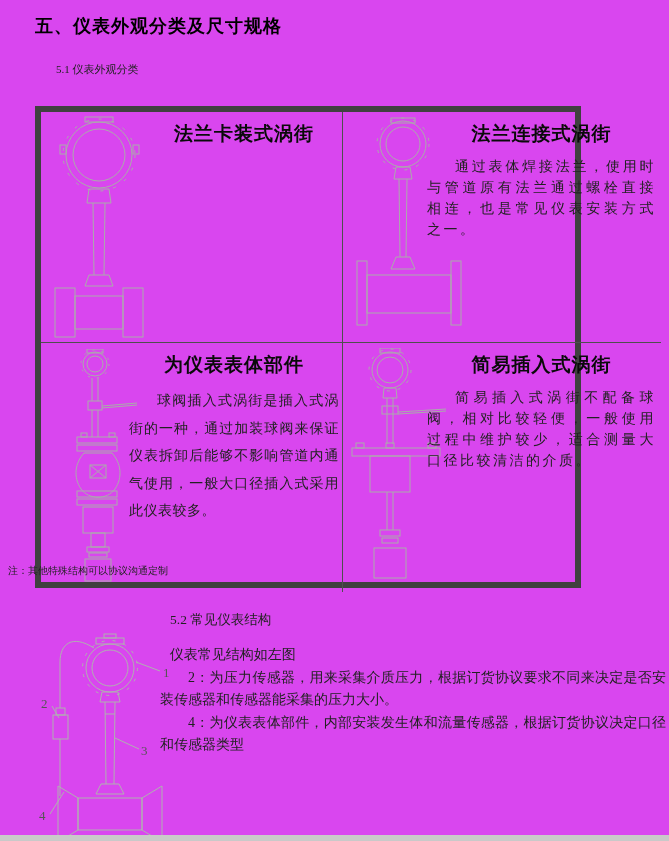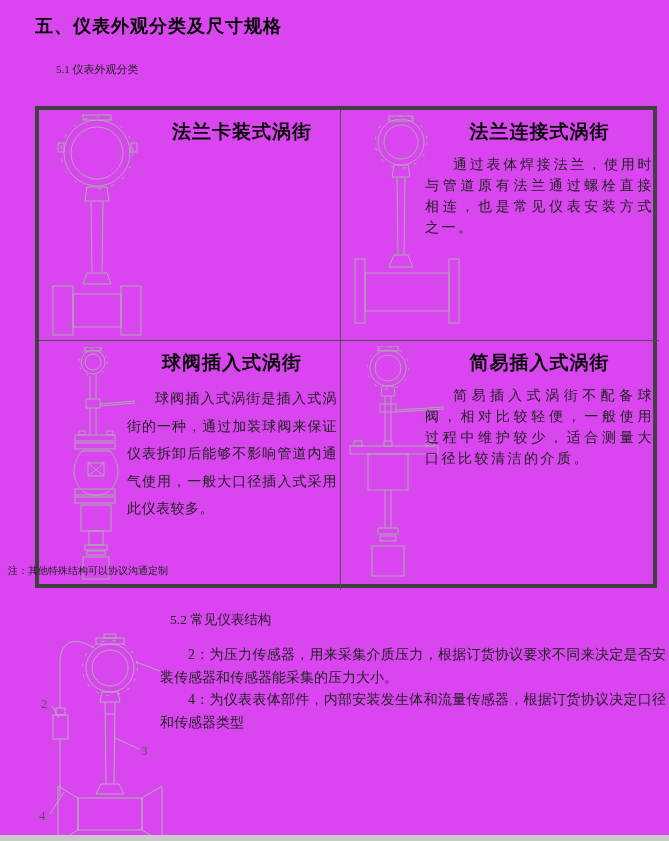--- a/index.html
+++ b/index.html
@@ -1,21 +1,21 @@
 <!DOCTYPE html>
 <html><head>
 <meta charset="utf-8">
 <style>
   html,body{margin:0;padding:0;background:#ffffff;}
   .page{position:relative;width:669px;height:841px;background:#d946ef;overflow:hidden;
         font-family:"Liberation Serif","DejaVu Serif",serif;color:#1d1d1d;}
   .h1{position:absolute;left:35px;top:14px;font-family:"Liberation Sans","DejaVu Sans",sans-serif;
       font-weight:700;font-size:18px;letter-spacing:1px;color:#000;}
   .s51{position:absolute;left:8px;top:62px;font-size:11px;color:#222;margin-left:48px;}
-  .tbl{position:absolute;left:35px;top:106px;width:622px;height:482px;border:4px solid #404040;box-sizing:border-box;}
+  .tbl{position:absolute;left:35px;top:106px;width:546px;height:482px;border:6px solid #404040;box-sizing:border-box;}
   .cell{position:absolute;box-sizing:border-box;}
   .c1{left:0;top:0;width:302px;height:231px;border-right:1px solid #4f4f4f;border-bottom:1px solid #4f4f4f;}
   .c2{left:302px;top:0;width:318px;height:231px;border-bottom:1px solid #4f4f4f;}
   .c3{left:0;top:231px;width:302px;height:249px;border-right:1px solid #4f4f4f;}
   .c4{left:302px;top:231px;width:318px;height:249px;}
   .draw{position:absolute;stroke:#ababab;fill:none;stroke-width:1;}
   .d1{left:6px;top:3px;width:105px;height:224px;}
   .d2{left:10px;top:5px;width:118px;height:214px;}
   .d3{left:10px;top:6px;width:95px;height:240px;}
   .d4{left:5px;top:5px;width:100px;height:240px;}
@@ -111,21 +111,21 @@
         <line x1="55" y1="116" x2="39" y2="129"></line>
         <rect x="26" y="142" width="40" height="6"></rect>
         <rect x="26" y="150" width="40" height="6"></rect>
         <rect x="32" y="158" width="30" height="26"></rect>
         <rect x="40" y="184" width="14" height="14"></rect>
         <rect x="36" y="198" width="22" height="5"></rect>
         <rect x="38" y="204" width="18" height="4"></rect>
         <rect x="34" y="210" width="26" height="22"></rect>
       </svg>
       <div class="ctext">
-        <div class="ctitle">球阀插入式涡街</div>
+        <div class="ctitle">为仪表表体部件</div>
         <p class="cdesc">球阀插入式涡街是插入式涡街的一种，通过加装球阀来保证仪表拆卸后能够不影响管道内通气使用，一般大口径插入式采用此仪表较多。</p>
       </div>
     </div>
 
     <div class="cell c4">
       <svg class="draw d4" viewBox="0 0 100 240">
         <circle cx="42" cy="22" r="21" stroke-dasharray="3 8"></circle>
         <circle cx="42" cy="22" r="18"></circle>
         <circle cx="42" cy="22" r="13"></circle>
         <rect x="32" y="0" width="20" height="5"></rect>
@@ -179,19 +179,20 @@
     <text x="141" y="49">1</text>
     <line x1="30" y1="78" x2="37" y2="90"></line>
     <text x="19" y="80">2</text>
     <line x1="93" y1="110" x2="117" y2="121"></line>
     <text x="119" y="127">3</text>
     <line x1="28" y1="186" x2="42" y2="164"></line>
     <text x="17" y="192">4</text>
   </svg>
 
   <div class="stext">
+    <p class="intro">仪表常见结构如左图</p>
     <p>2：为压力传感器，用来采集介质压力，根据订货协议要求不同来决定是否安装传感器和传感器能采集的压力大小。</p>
     <p>4：为仪表表体部件，内部安装发生体和流量传感器，根据订货协议决定口径和传感器类型</p>
   </div>
 
   <div class="page-edge"></div>
 
 </div>
 
 </body></html>

